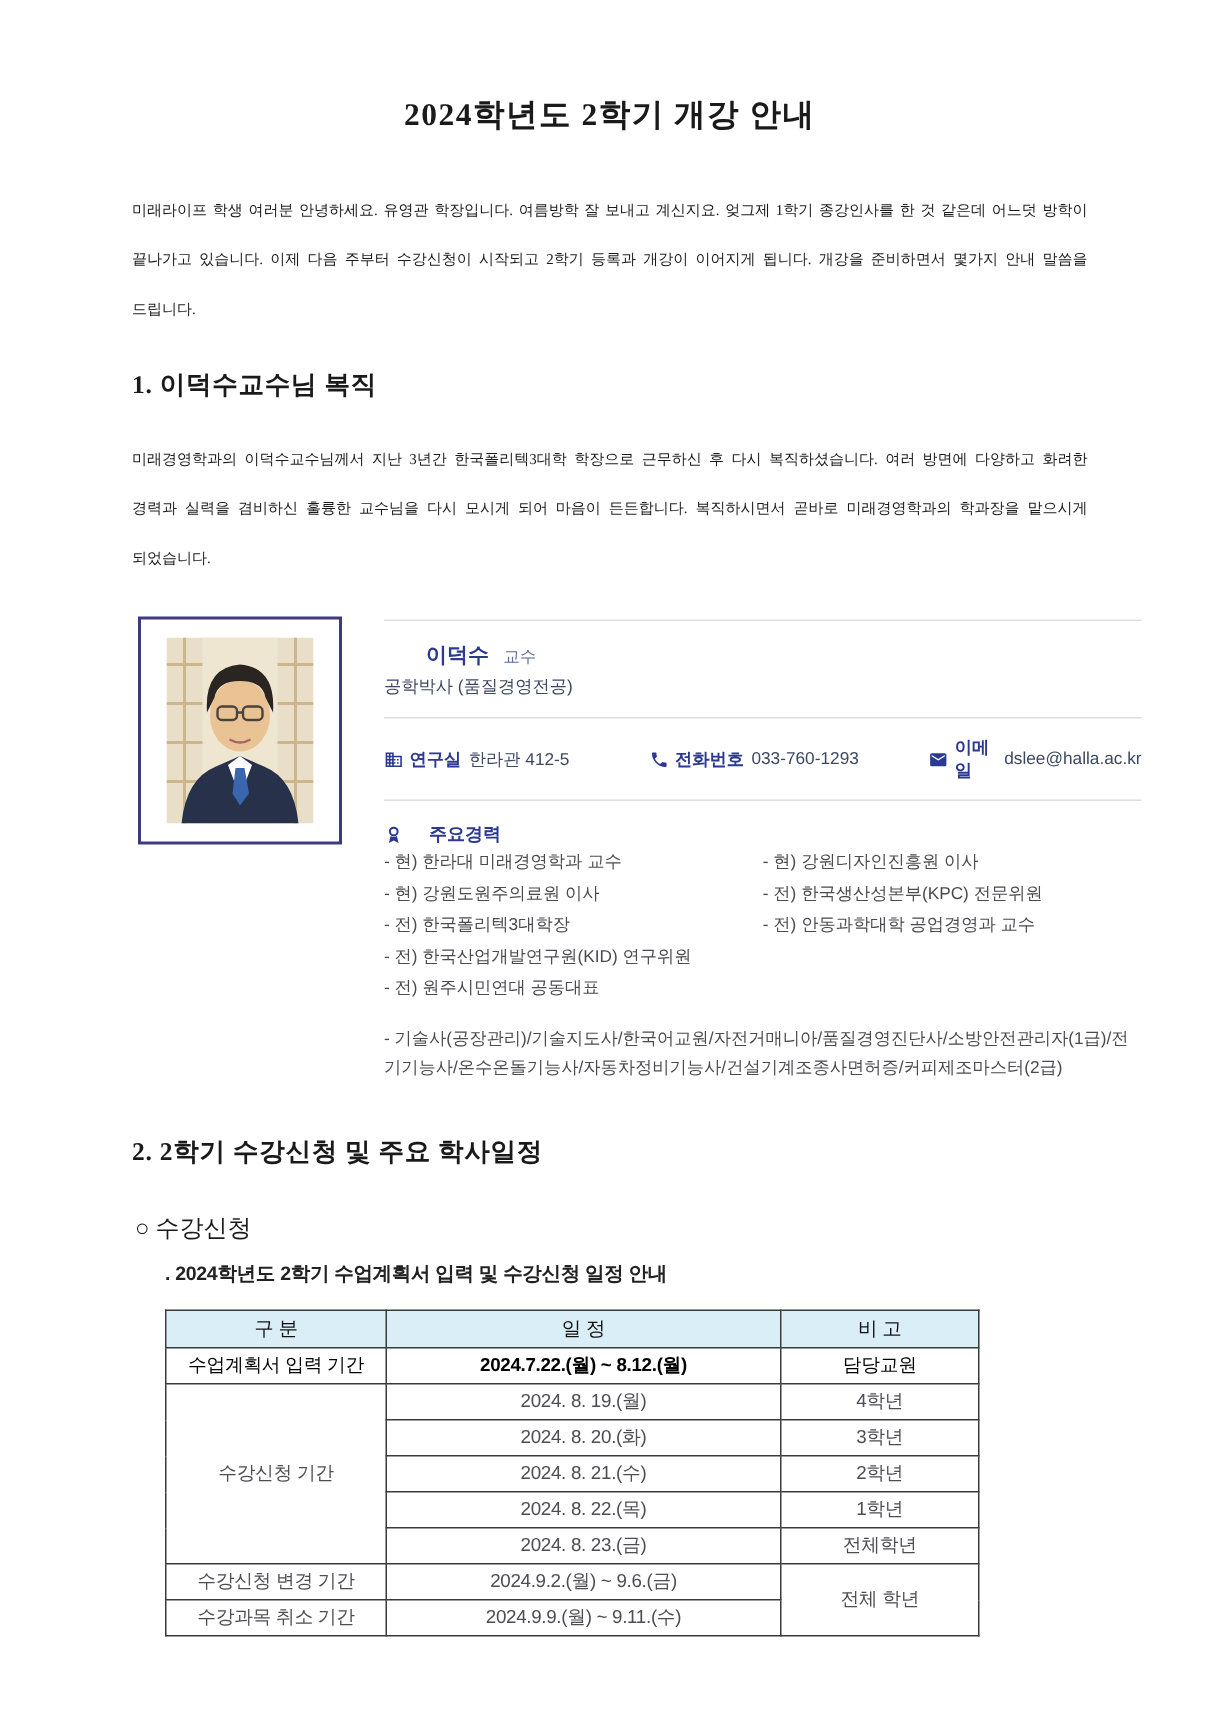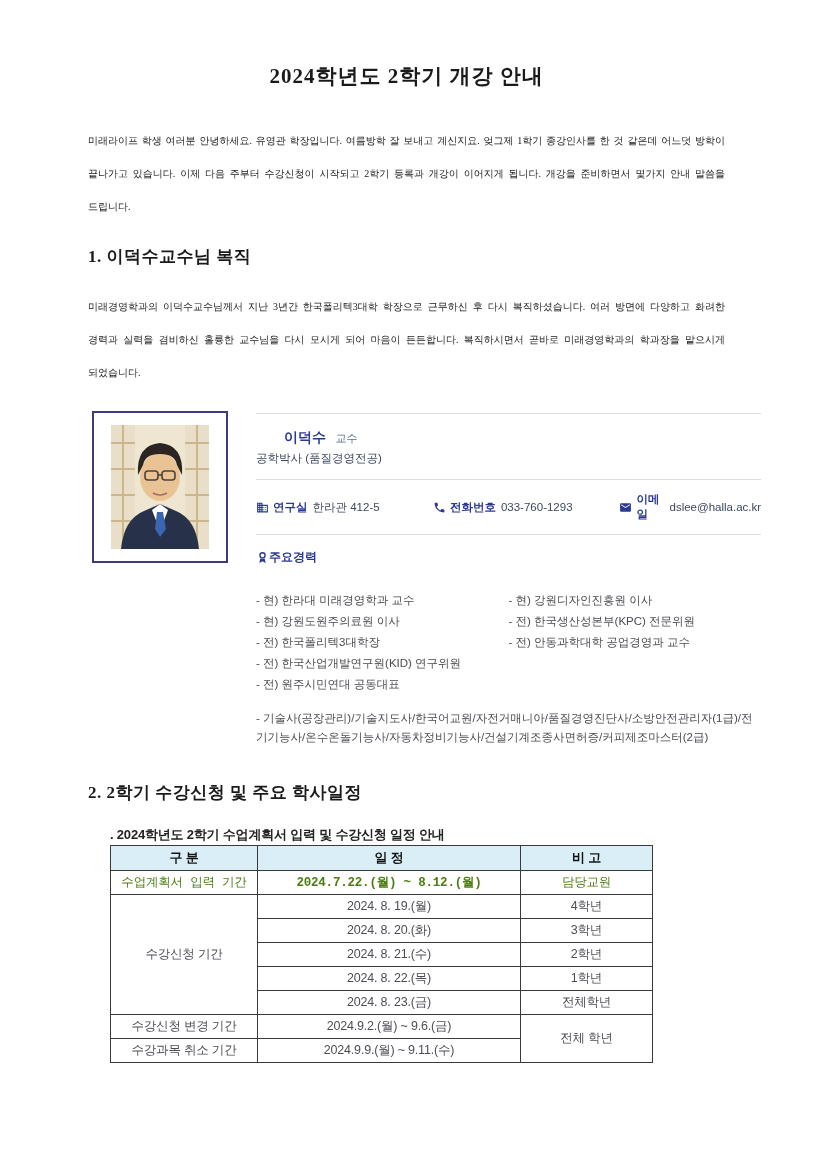--- a/index.html
+++ b/index.html
@@ -44,51 +44,51 @@
   .prof-title { font-size:11px; color:#5a6b9a; margin-left:5px; }
   .prof-degree { font-size:11.5px; color:#3c4760; padding-bottom:13px; }
   .contact-row { display:flex; padding:12px 0; }
   .contact-item { display:flex; align-items:center; font-size:11.5px; }
   .contact-item .c-label { color:#2b3990; font-weight:bold; margin:0 5px 0 4px; }
   .contact-item .c-value { color:#3c4760; }
   .contact-item:nth-child(1){ width:185px; }
   .contact-item:nth-child(2){ width:195px; }
   .cicon { width:13px; height:13px; fill:#2b3990; flex:0 0 auto; }
   .career-heading {
-    display:flex; align-items:center; gap:0;
-    font-size:12px; font-weight:bold; color:#2b3990; margin:14px 0 24px 0;
+    display:flex; align-items:center; gap:17px;
+    font-size:12px; font-weight:bold; color:#2b3990; margin:14px 0 0 0;
   }
   .career-cols { display:flex; }
   .career-col { width:50%; }
   .career-item { font-size:11.5px; color:#4a4a50; line-height:21px; }
   .cert-line {
     font-size:11.5px; color:#4a4a50; line-height:19px;
     margin-top:14px; word-break:break-all;
   }
 
   
   .table-block { margin:0 0 0 22px; width:542px;
     font-family:"Liberation Sans","DejaVu Sans",sans-serif; }
   .table-caption {
-    font-size:13px; font-weight:bold; color:#222; margin-bottom:1px; letter-spacing:-.2px;
+    font-size:13px; font-weight:bold; color:#222; margin-bottom:15px; letter-spacing:-.2px;
   }
   table.schedule {
     border-collapse:collapse; width:542px; table-layout:fixed;
     font-size:12.5px; color:#4d4d55;
   }
   table.schedule th, table.schedule td {
     border:1px solid #3a3a3a; text-align:center; vertical-align:middle;
     padding:3px 4px; height:23px; letter-spacing:-.2px;
   }
   table.schedule { border:1.5px solid #2a2a2a; }
   table.schedule th {
-    background:#daeef8; color:#111; font-weight:bold; font-size:13px;
+    background:#daeef8; color:#111; font-weight:normal; font-size:13px;
   }
   .col-cat { width:147px; } .col-sch { width:263px; } .col-note { width:132px; }
-  tr.hl td { color:#4d7c0f;font-family:Liberation Mono, monospace; }
+  tr.hl td { color:#000000; }
   tr.hl td.sch { font-weight:bold; }
 </style>
 </head>
 <body>
 
 <div class="page">
   <div class="content">
 
     <div class="doc-title">2024학년도 2학기 개강 안내</div>
 
@@ -182,20 +182,21 @@
             <div class="career-item">- 전) 안동과학대학 공업경영과 교수</div>
           </div>
         </div>
 
         <div class="cert-line">- 기술사(공장관리)/기술지도사/한국어교원/자전거매니아/품질경영진단사/소방안전관리자(1급)/전기기능사/온수온돌기능사/자동차정비기능사/건설기계조종사면허증/커피제조마스터(2급)</div>
       </div>
     </div>
 
     <div class="section-heading">2. 2학기 수강신청 및 주요 학사일정</div>
 
+    <div class="bullet-line">○ 수강신청</div>
 
     <div class="table-block">
       <div class="table-caption">. 2024학년도 2학기 수업계획서 입력 및 수강신청 일정 안내</div>
       <table class="schedule">
         <colgroup>
             <col class="col-cat">
             <col class="col-sch">
             <col class="col-note">
           </colgroup>
         <thead>

